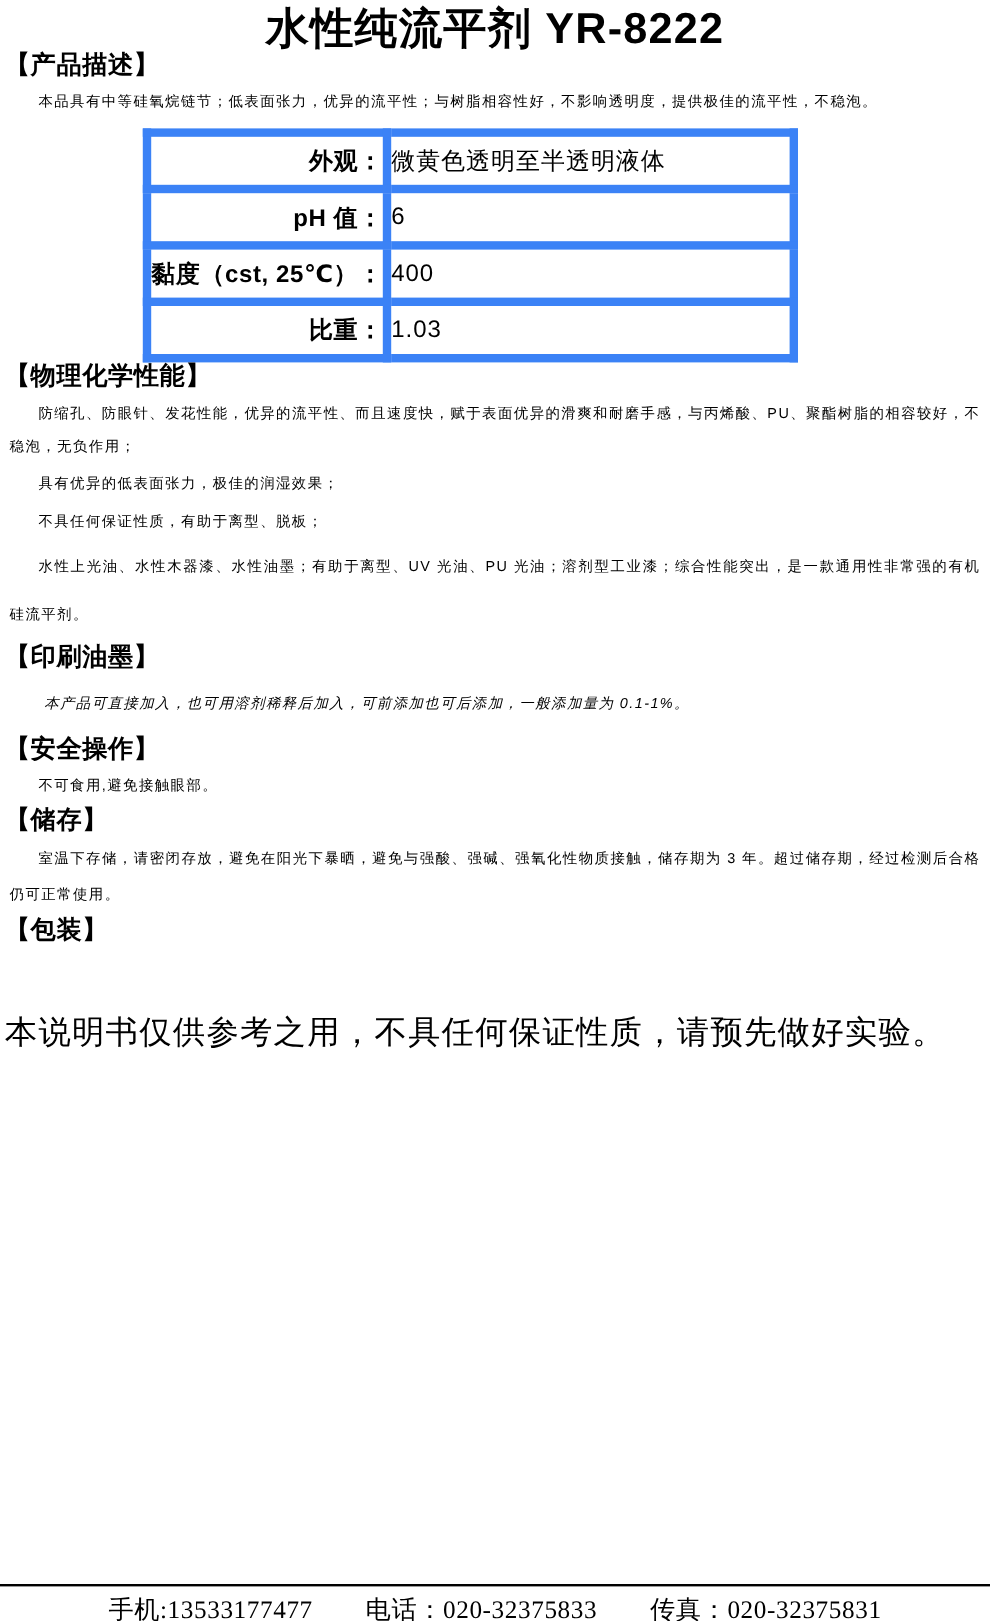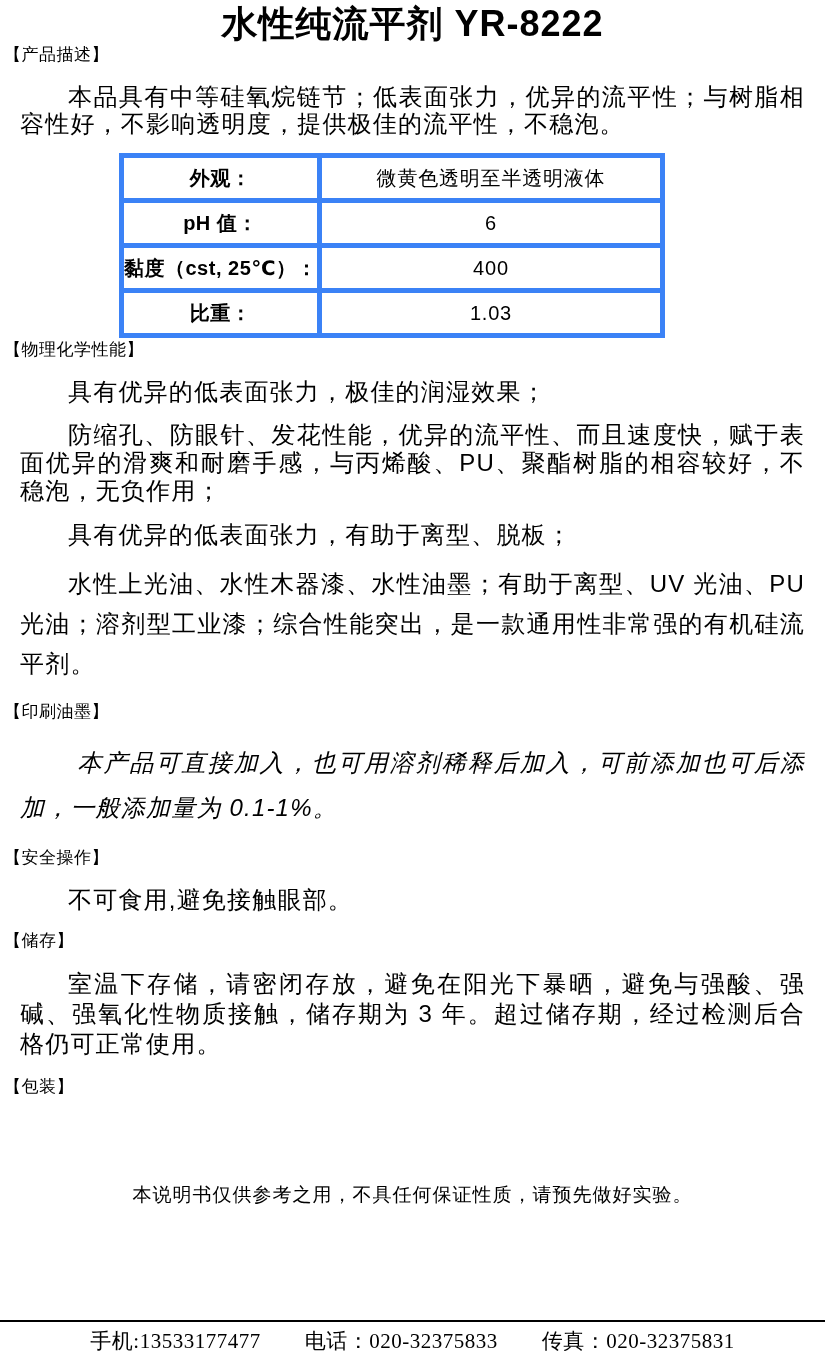--- a/index.html
+++ b/index.html
@@ -11,26 +11,26 @@
   }
   .page { padding: 0 4px; }
 
   .title {
     margin: 5px 0 0 0;
     font-size: 36px; line-height: 38px; font-weight: 700;
     text-align: center; letter-spacing: 1px;
   }
 
   h2.sec {
-    margin: 0; font-size: 17px; line-height: 24px; font-weight: 400;
+    margin: 0; font-size: 21px; line-height: 24px; font-weight: 700;
     letter-spacing: 0.5px;
   }
 
   p.body {
-    margin: 16px; font-size: 24px; letter-spacing: 1.2px;
+    margin: 4px; font-size: 12px; letter-spacing: 1.2px;
     text-align: justify; text-justify: inter-ideograph;
   }
   .ind  { text-indent: 2em; }
   .ind-lg { text-indent: 2.4em; font-style: italic; }
 
   .mt-desc-h   { margin-top: 21px; }
   .mt-desc-p   { margin-top: 22px; line-height: 27px; }
   .mt-phys-h   { margin-top: 10px; }
   .mt-table    { margin-top: 9px; margin-left: 115px; }
   .mt-feat-h   { margin-top: 13px; }
@@ -47,44 +47,43 @@
   .mt-pack-h   { margin-top: 15px; }
   .mt-pack-p   { margin-top: 15px; line-height: 27px; }
 
   table.props {
     border-collapse: collapse;
     border: 3px double #3a3a3a;
     width: 546px;
     background: #ffffff;
   }
   table.props td {
-    border: 5px solid #3b82f6;
+    border: 7px solid #3b82f6;
     height: 40px;
     font-size: 20px;
     vertical-align: middle;
     padding: 0;
-    text-align: center;
   }
   td.lbl {
     width: 193px;
     font-weight: 700;
     text-align: right;
     padding-right: 8px;
     letter-spacing: 0.5px;
     white-space: nowrap;
   }
   td.val {
     padding-left: 10px;
     letter-spacing: 0.8px;
   }
 
   p.disclaimer {
-    margin: 82px 0 0 0;
-    font-size: 19px; line-height: 28px;
-    text-align: center; letter-spacing: 1px;
+    margin: 58px 0 0 0;
+    font-size: 27px; line-height: 28px;
+    letter-spacing: 1px;
     text-indent: 0;
   }
 
   .footer {
     position: absolute; left: 0; right: 0; top: 1320px;
     border-top: 2px solid #000;
   }
   .footer-line {
     display: flex; justify-content: center; gap: 44px;
     padding-top: 5px;
@@ -119,23 +118,23 @@
         <td class="val">400</td>
       </tr>
       <tr>
         <td class="lbl">比重：</td>
         <td class="val">1.03</td>
       </tr>
     </tbody>
   </table>
 
   <h2 class="sec mt-feat-h">【物理化学性能】</h2>
+  <p class="body ind mt-feat-p2">防缩孔、防眼针、发花性能，优异的流平性、而且速度快，赋于表面优异的滑爽和耐磨手感，与丙烯酸、PU、聚酯树脂的相容较好，不稳泡，无负作用；</p>
   <p class="body ind mt-feat-p1">具有优异的低表面张力，极佳的润湿效果；</p>
-  <p class="body ind mt-feat-p2">防缩孔、防眼针、发花性能，优异的流平性、而且速度快，赋于表面优异的滑爽和耐磨手感，与丙烯酸、PU、聚酯树脂的相容较好，不稳泡，无负作用；</p>
-  <p class="body ind mt-feat-p3">具有优异的低表面张力，有助于离型、脱板；</p>
+  <p class="body ind mt-feat-p3">不具任何保证性质，有助于离型、脱板；</p>
   <p class="body ind mt-feat-p4">水性上光油、水性木器漆、水性油墨；有助于离型、UV 光油、PU 光油；溶剂型工业漆；综合性能突出，是一款通用性非常强的有机硅流平剂。</p>
 
   <h2 class="sec mt-usage-h">【印刷油墨】</h2>
   <p class="body ind-lg mt-usage-p">本产品可直接加入，也可用溶剂稀释后加入，可前添加也可后添加，一般添加量为 0.1-1%。</p>
 
   <h2 class="sec mt-safety-h">【安全操作】</h2>
   <p class="body ind mt-safety-p">不可食用,避免接触眼部。</p>
 
   <h2 class="sec mt-storage-h">【储存】</h2>
   <p class="body ind mt-storage-p">室温下存储，请密闭存放，避免在阳光下暴晒，避免与强酸、强碱、强氧化性物质接触，储存期为 3 年。超过储存期，经过检测后合格仍可正常使用。</p>

